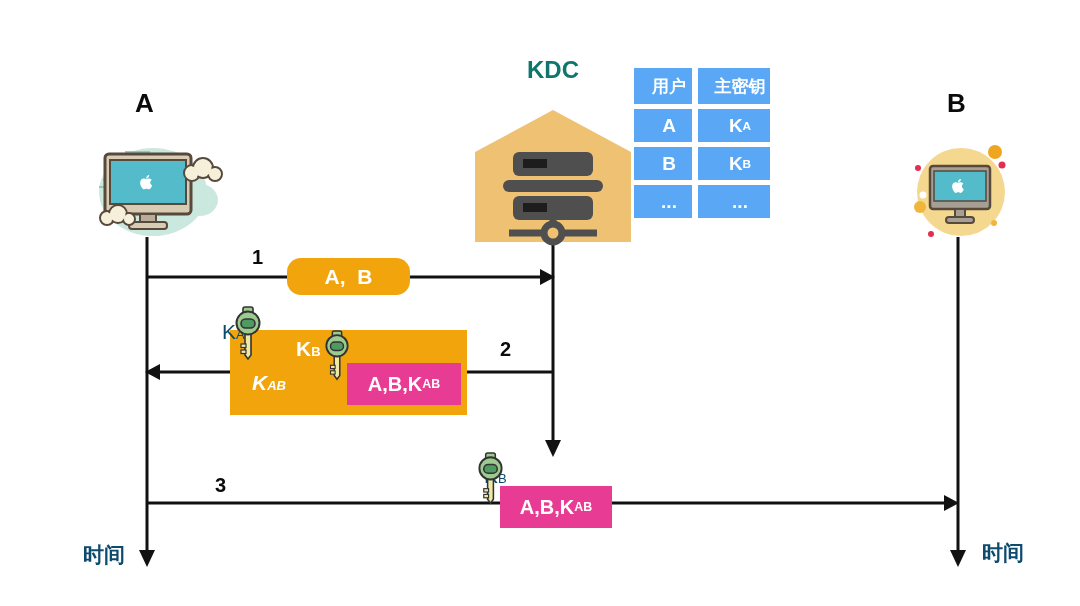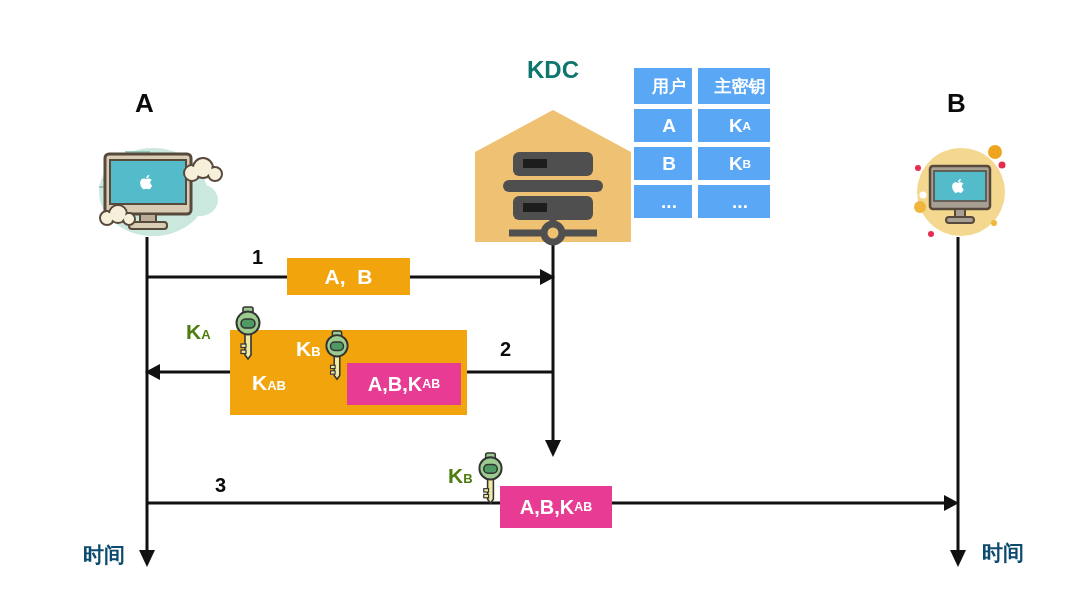--- a/index.html
+++ b/index.html
@@ -14,21 +14,21 @@
   .actor-label{font-weight:bold;font-size:26px;color:#0b0b0b;}
   .kdc-label{font-weight:bold;font-size:24px;color:#0f766e;text-align:center;}
   .step-label{font-weight:bold;font-size:20px;color:#0b0b0b;}
   .time-label{font-weight:bold;font-size:21px;color:#0c4a6e;}
   .msg-box{
     display:flex;align-items:center;justify-content:center;
     color:#fff;font-weight:bold;font-size:21px;white-space:pre;
   }
   .orange{background:#F1A40B;}
   .pink{background:#E83B93;text-align:right;}
-  .key-label-dark{font-weight:bold;font-size:21px;color:#4d7c0f;}
+  .key-label-dark{font-weight:normal;font-size:21px;color:#0c4a6e;margin-left:36px;}
   .key-label-light{font-weight:bold;font-size:21px;color:#ffffff;}
   .sub{font-size:0.62em;}
   
   .tbl-title{font-weight:bold;font-size:21px;text-align:center;color:#0b0b0b;}
   .registry{display:grid;grid-template-columns:58px 72px;gap:5px 6px;}
   .registry .cell{
     background:#5AA8F5;color:#fff;font-weight:bold;
     display:flex;align-items:center;justify-content:center;padding-left:12px;
   }
   .registry .th{height:36px;font-size:17px;}
@@ -154,30 +154,30 @@
         <span class="sub">B</span>
       </div>
     <div class="cell td">...</div>
     <div class="cell td">
         <span>...</span>
         <span class="sub"></span>
       </div>
   </div>
 
   <div class="abs step-label" style="left:252px;top:246px;">1</div>
-  <div class="abs msg-box orange" style="left:287px;top:258px;width:123px;height:37px;">A,  B</div>
+  <div class="abs msg-box orange" style="left:287px;top:258px;width:123px;height:37px;border-radius:14px;">A,  B</div>
 
   <div class="abs msg-box orange" style="left:230px;top:330px;width:237px;height:85px;"></div>
   <div class="abs key-label-dark" style="left:186px;top:320px;">
     <span>K</span><span class="sub">A</span>
   </div>
   <div class="abs key-label-light" style="left:296px;top:337px;">
     <span>K</span><span class="sub">B</span>
   </div>
-  <div class="abs key-label-light" style="left:252px;top:371px;">
+  <div class="abs key-label-light" style="left:252px;top:371px;font-style:italic;">
     <span>K</span><span class="sub">AB</span>
   </div>
   <div class="abs msg-box pink" style="left:347px;top:363px;width:114px;height:42px;font-size:20px;">
     <span>A,B,K</span><span class="sub">AB</span>
   </div>
   <div class="abs step-label" style="left:500px;top:338px;">2</div>
 
   <div class="abs step-label" style="left:215px;top:474px;">3</div>
   <div class="abs key-label-dark" style="left:448px;top:464px;">
     <span>K</span><span class="sub">B</span>

